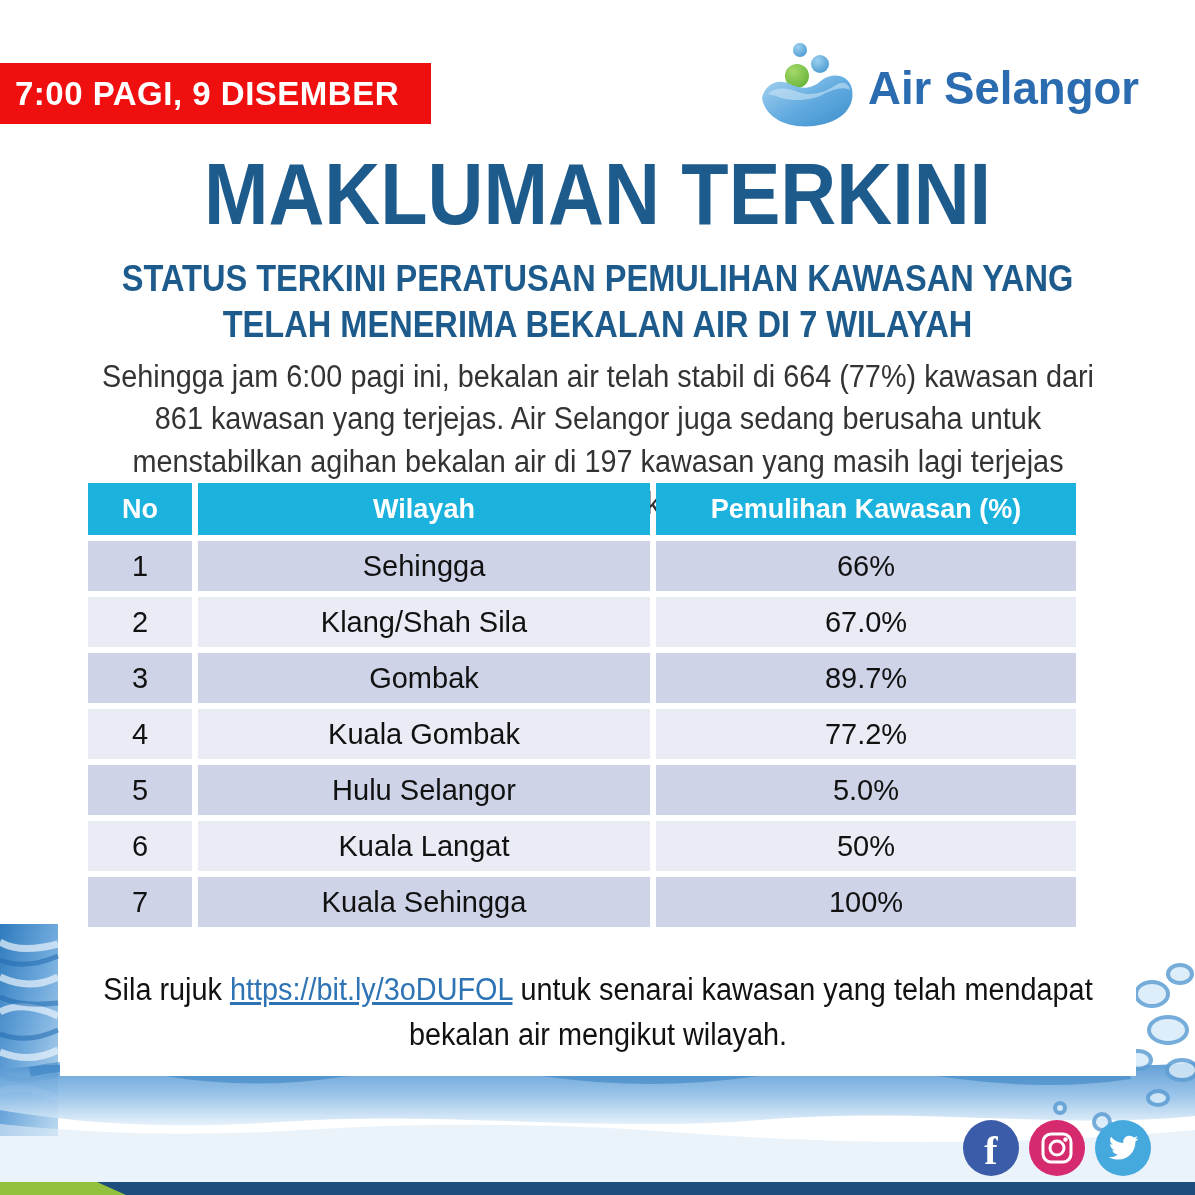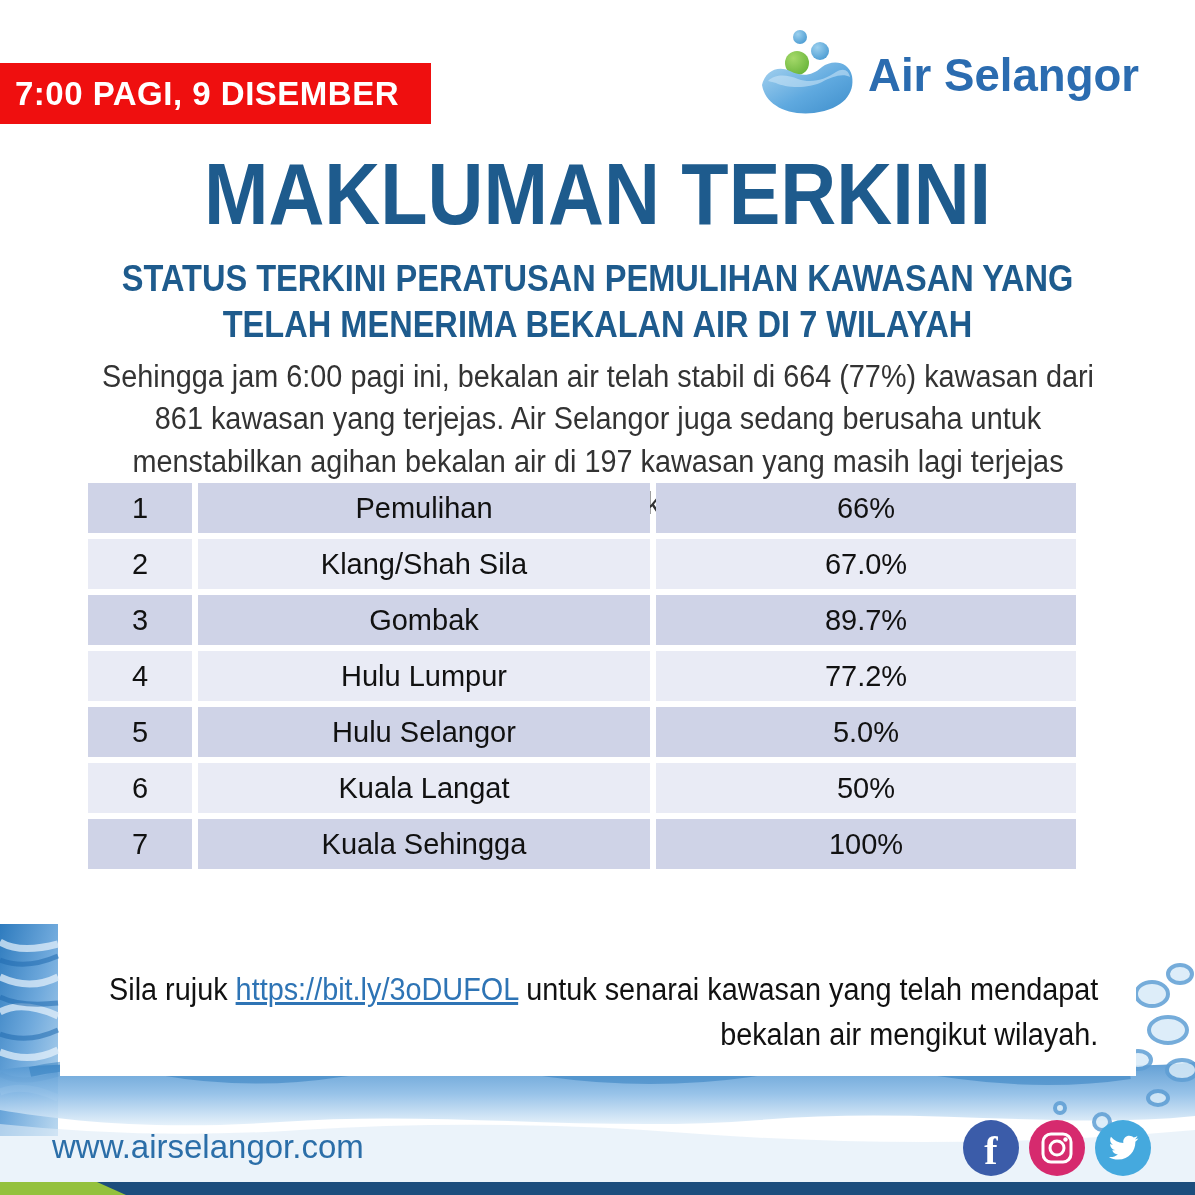--- a/index.html
+++ b/index.html
@@ -5,21 +5,21 @@
   html,body{margin:0;padding:0;background:#fff;}
   *{box-sizing:border-box;font-family:"Liberation Sans",sans-serif;}
   #page{position:relative;width:1195px;height:1195px;background:#fff;overflow:hidden;}
 
   
   .banner{position:absolute;top:63px;left:0;width:431px;height:61px;background:#EF0F0F;
           color:#fff;font-weight:700;font-size:33px;line-height:61px;padding-left:15px;
           letter-spacing:.5px;}
 
   
-  .logo{position:absolute;top:19px;left:752px;display:flex;align-items:center;text-align:center;}
+  .logo{position:absolute;top:32px;left:752px;display:flex;align-items:center;text-align:center;}
   .logo svg{width:112px;height:110px;flex:0 0 auto;}
   .logo .brand{color:#2B6CB0;font-weight:700;font-size:47px;letter-spacing:0;
                transform:scaleX(.97);transform-origin:left center;margin-left:4px;}
 
   
   .title{position:absolute;top:146px;left:0;width:1195px;text-align:center;color:#1E5B8D;
          font-weight:800;font-size:88px;line-height:1.1;transform:scaleX(.88);
          transform-origin:center;white-space:nowrap;}
   .subtitle{position:absolute;top:256px;left:0;width:1195px;text-align:center;color:#1E5B8D;
             font-weight:700;font-size:37px;line-height:1.25;transform:scaleX(.88);
@@ -36,21 +36,21 @@
                     vertical-align:middle;}
   table.recovery tr.dark td{background:#CFD3E7;}
   table.recovery tr.light td{background:#E9EBF5;}
   .col-no{width:104px;} .col-wil{width:452px;} .col-pem{width:420px;}
 
   
   .water{position:absolute;top:902px;left:0;width:1195px;height:293px;z-index:1;}
 
   
   .footcard{position:absolute;top:940px;left:60px;width:1076px;height:136px;background:#fff;
-            z-index:3;text-align:right;color:#111;font-size:31px;line-height:1.45;
+            z-index:3;text-align:center;color:#111;font-size:31px;line-height:1.45;
             padding-top:28px;transform-origin:center;}
   .footcard .inner{transform:scaleX(.93);transform-origin:center;}
   .footcard a{color:#2E74B5;text-decoration:underline;}
 
   
   .website{position:absolute;top:1128px;left:52px;z-index:4;color:#2B6EA8;font-size:33px;}
   .socials{position:absolute;top:1120px;left:963px;z-index:4;display:flex;gap:10px;}
   .soc{width:56px;height:56px;border-radius:50%;display:flex;align-items:center;
        justify-content:center;}
   .soc svg{display:block;}
@@ -105,38 +105,43 @@
   </div>
   <div class="bodytext">Sehingga jam 6:00 pagi ini, bekalan air telah stabil di 664 (77%) kawasan dari 861 kawasan yang terjejas. Air Selangor juga sedang berusaha untuk menstabilkan agihan bekalan air di 197 kawasan yang masih lagi terjejas seperti berikut:</div>
 
   <table class="recovery">
     <colgroup>
         <col class="col-no">
         <col class="col-wil">
         <col class="col-pem">
       </colgroup>
     <tbody>
+        <tr>
+      <th>No</th>
+      <th>Wilayah</th>
+      <th>Pemulihan Kawasan (%)</th>
+    </tr>
     <tr class="dark">
       <td>1</td>
-      <td>Pemulihan</td>
+      <td>Sehingga</td>
       <td>66%</td>
     </tr>
     <tr class="light">
       <td>2</td>
       <td>Klang/Shah Sila</td>
       <td>67.0%</td>
     </tr>
     <tr class="dark">
       <td>3</td>
       <td>Gombak</td>
       <td>89.7%</td>
     </tr>
     <tr class="light">
       <td>4</td>
-      <td>Hulu Lumpur</td>
+      <td>Kuala Gombak</td>
       <td>77.2%</td>
     </tr>
     <tr class="dark">
       <td>5</td>
       <td>Hulu Selangor</td>
       <td>5.0%</td>
     </tr>
     <tr class="light">
       <td>6</td>
       <td>Kuala Langat</td>
@@ -188,21 +193,20 @@
 
   <div class="footcard">
     <div class="inner">
       <div>
         <span>Sila rujuk </span><a href="#">https://bit.ly/3oDUFOL</a><span> untuk senarai kawasan yang telah mendapat</span>
       </div>
       <div>bekalan air mengikut wilayah.</div>
     </div>
   </div>
 
-  <div class="website">www.airselangor.com</div>
 
   <div class="socials">
     <div class="soc fb">
       <span class="f">f</span>
     </div>
     <div class="soc ig">
       <svg width="32" height="32" viewBox="0 0 32 32">
         <rect x="2" y="2" width="28" height="28" rx="8" fill="none" stroke="#fff" stroke-width="3"></rect>
         <circle cx="16" cy="16" r="7" fill="none" stroke="#fff" stroke-width="3"></circle>
         <circle cx="24.5" cy="7.5" r="2.2" fill="#fff"></circle>

